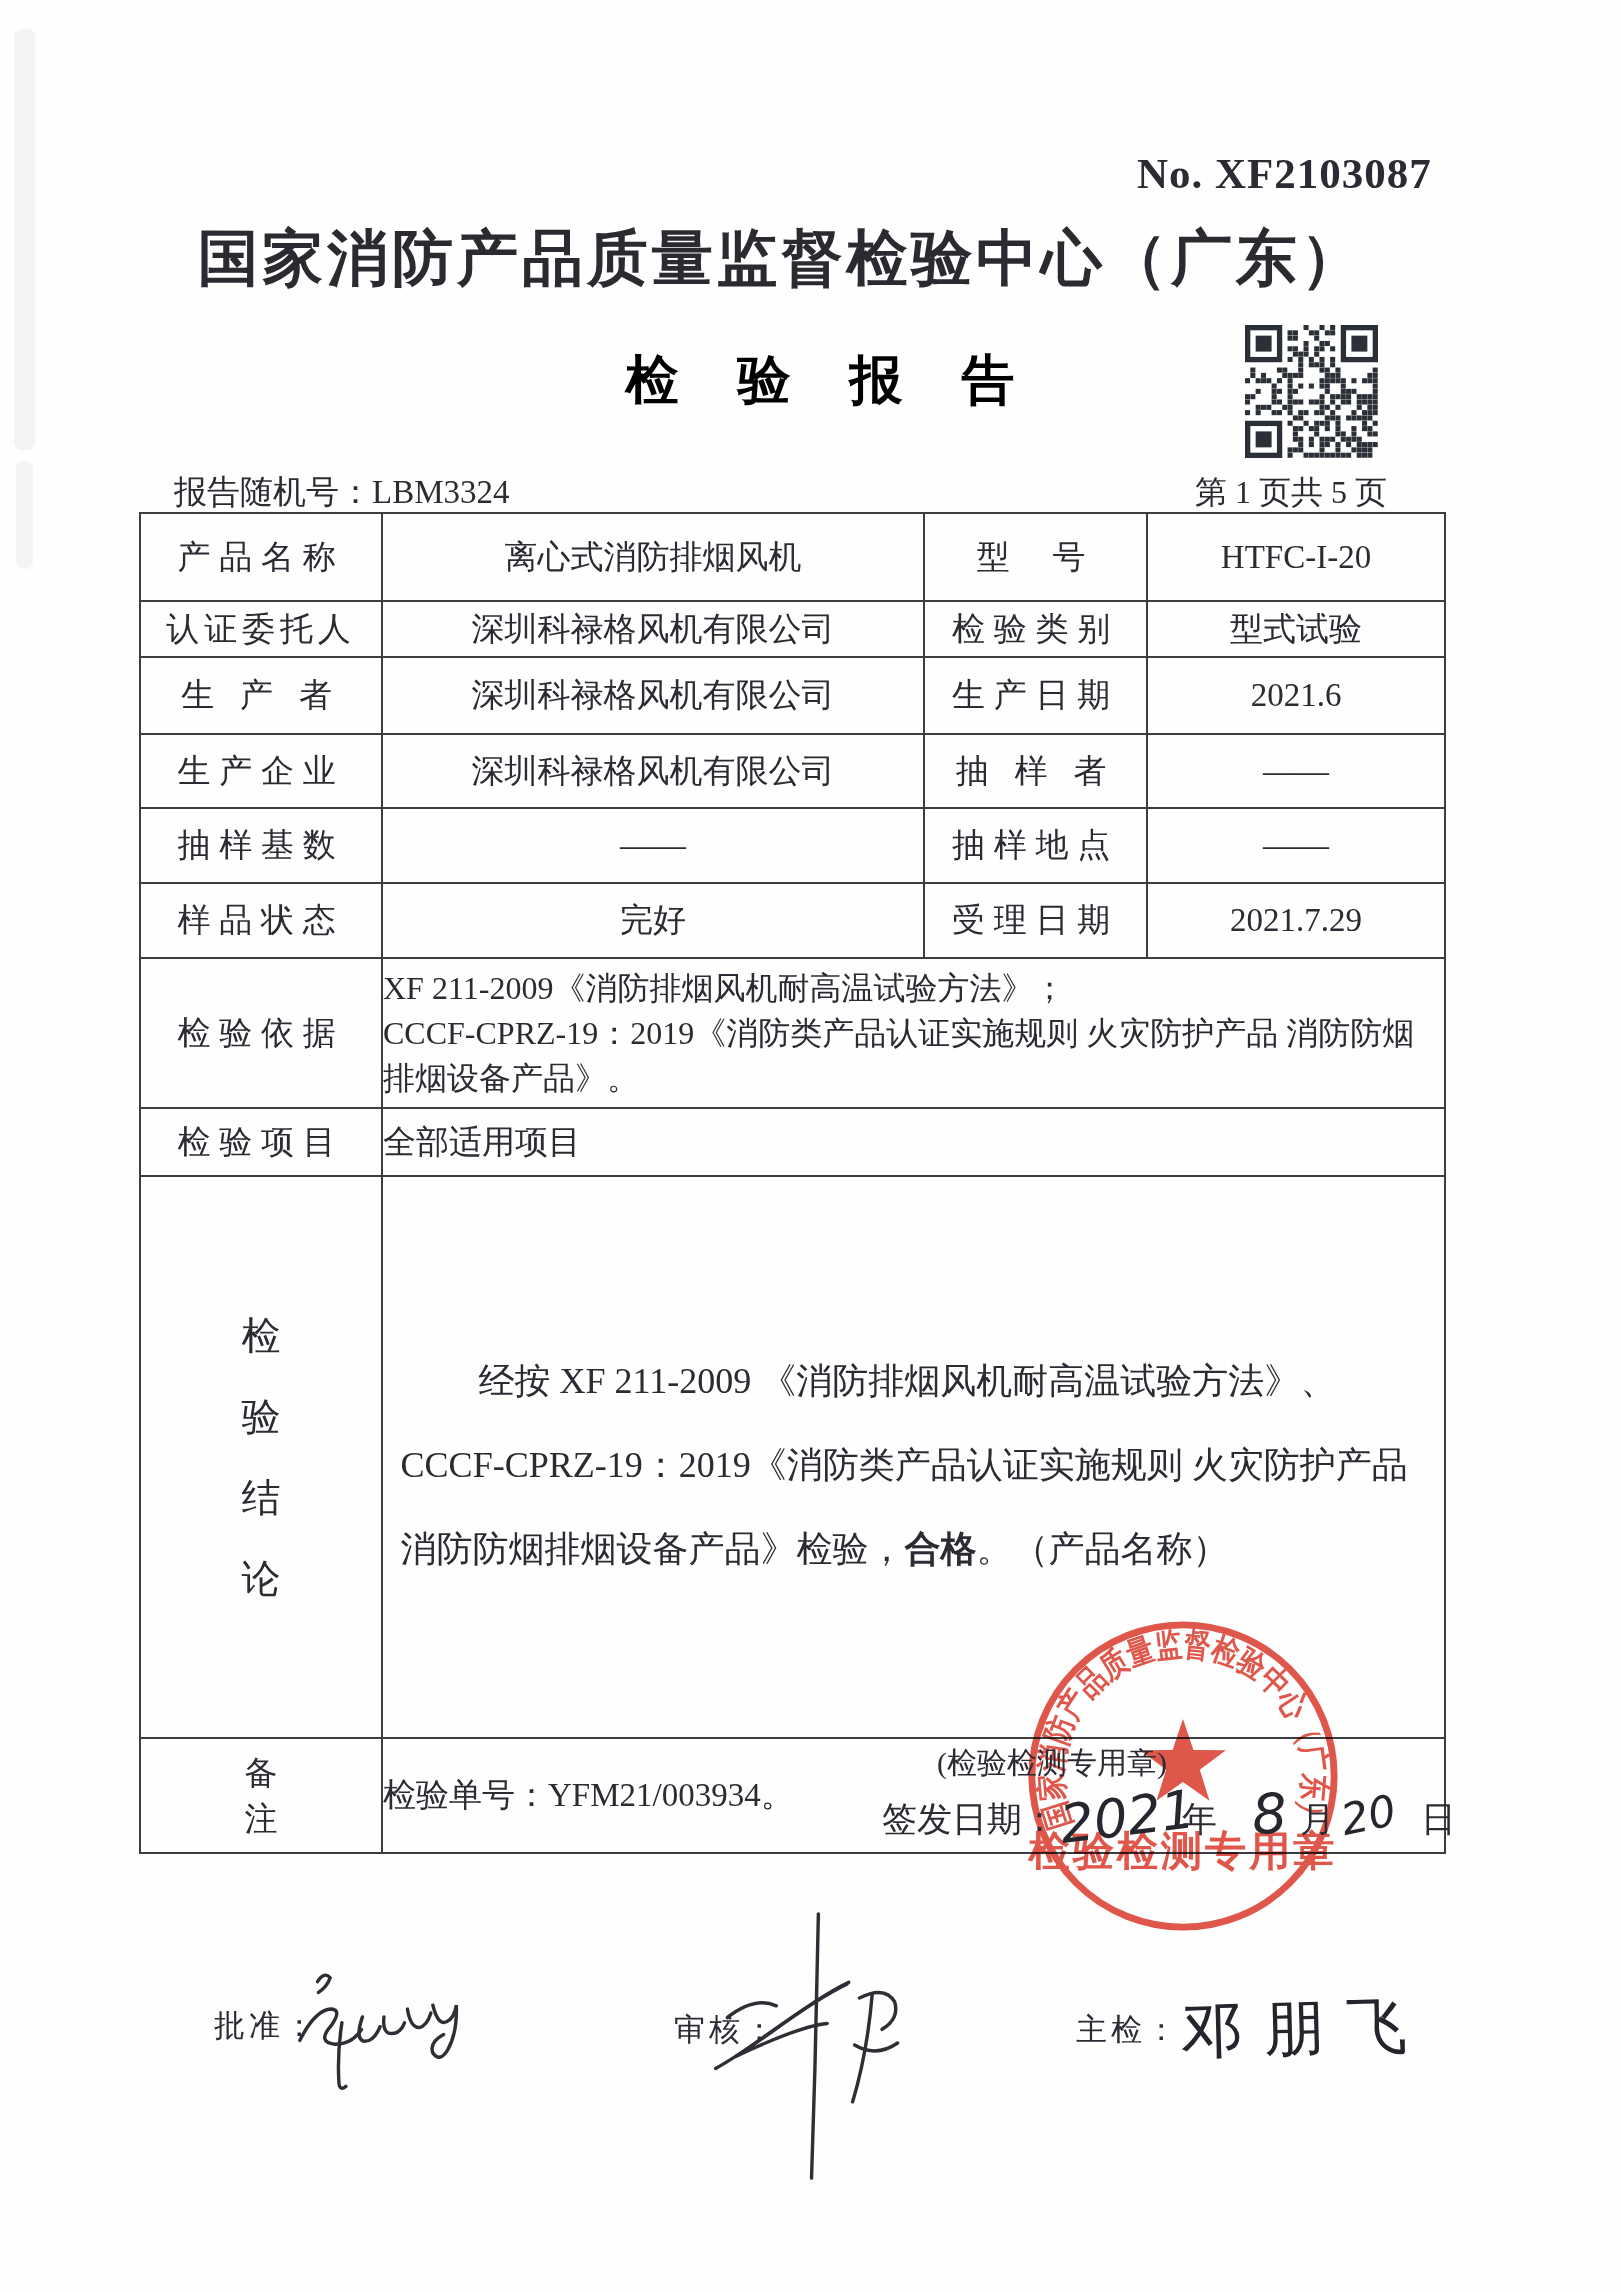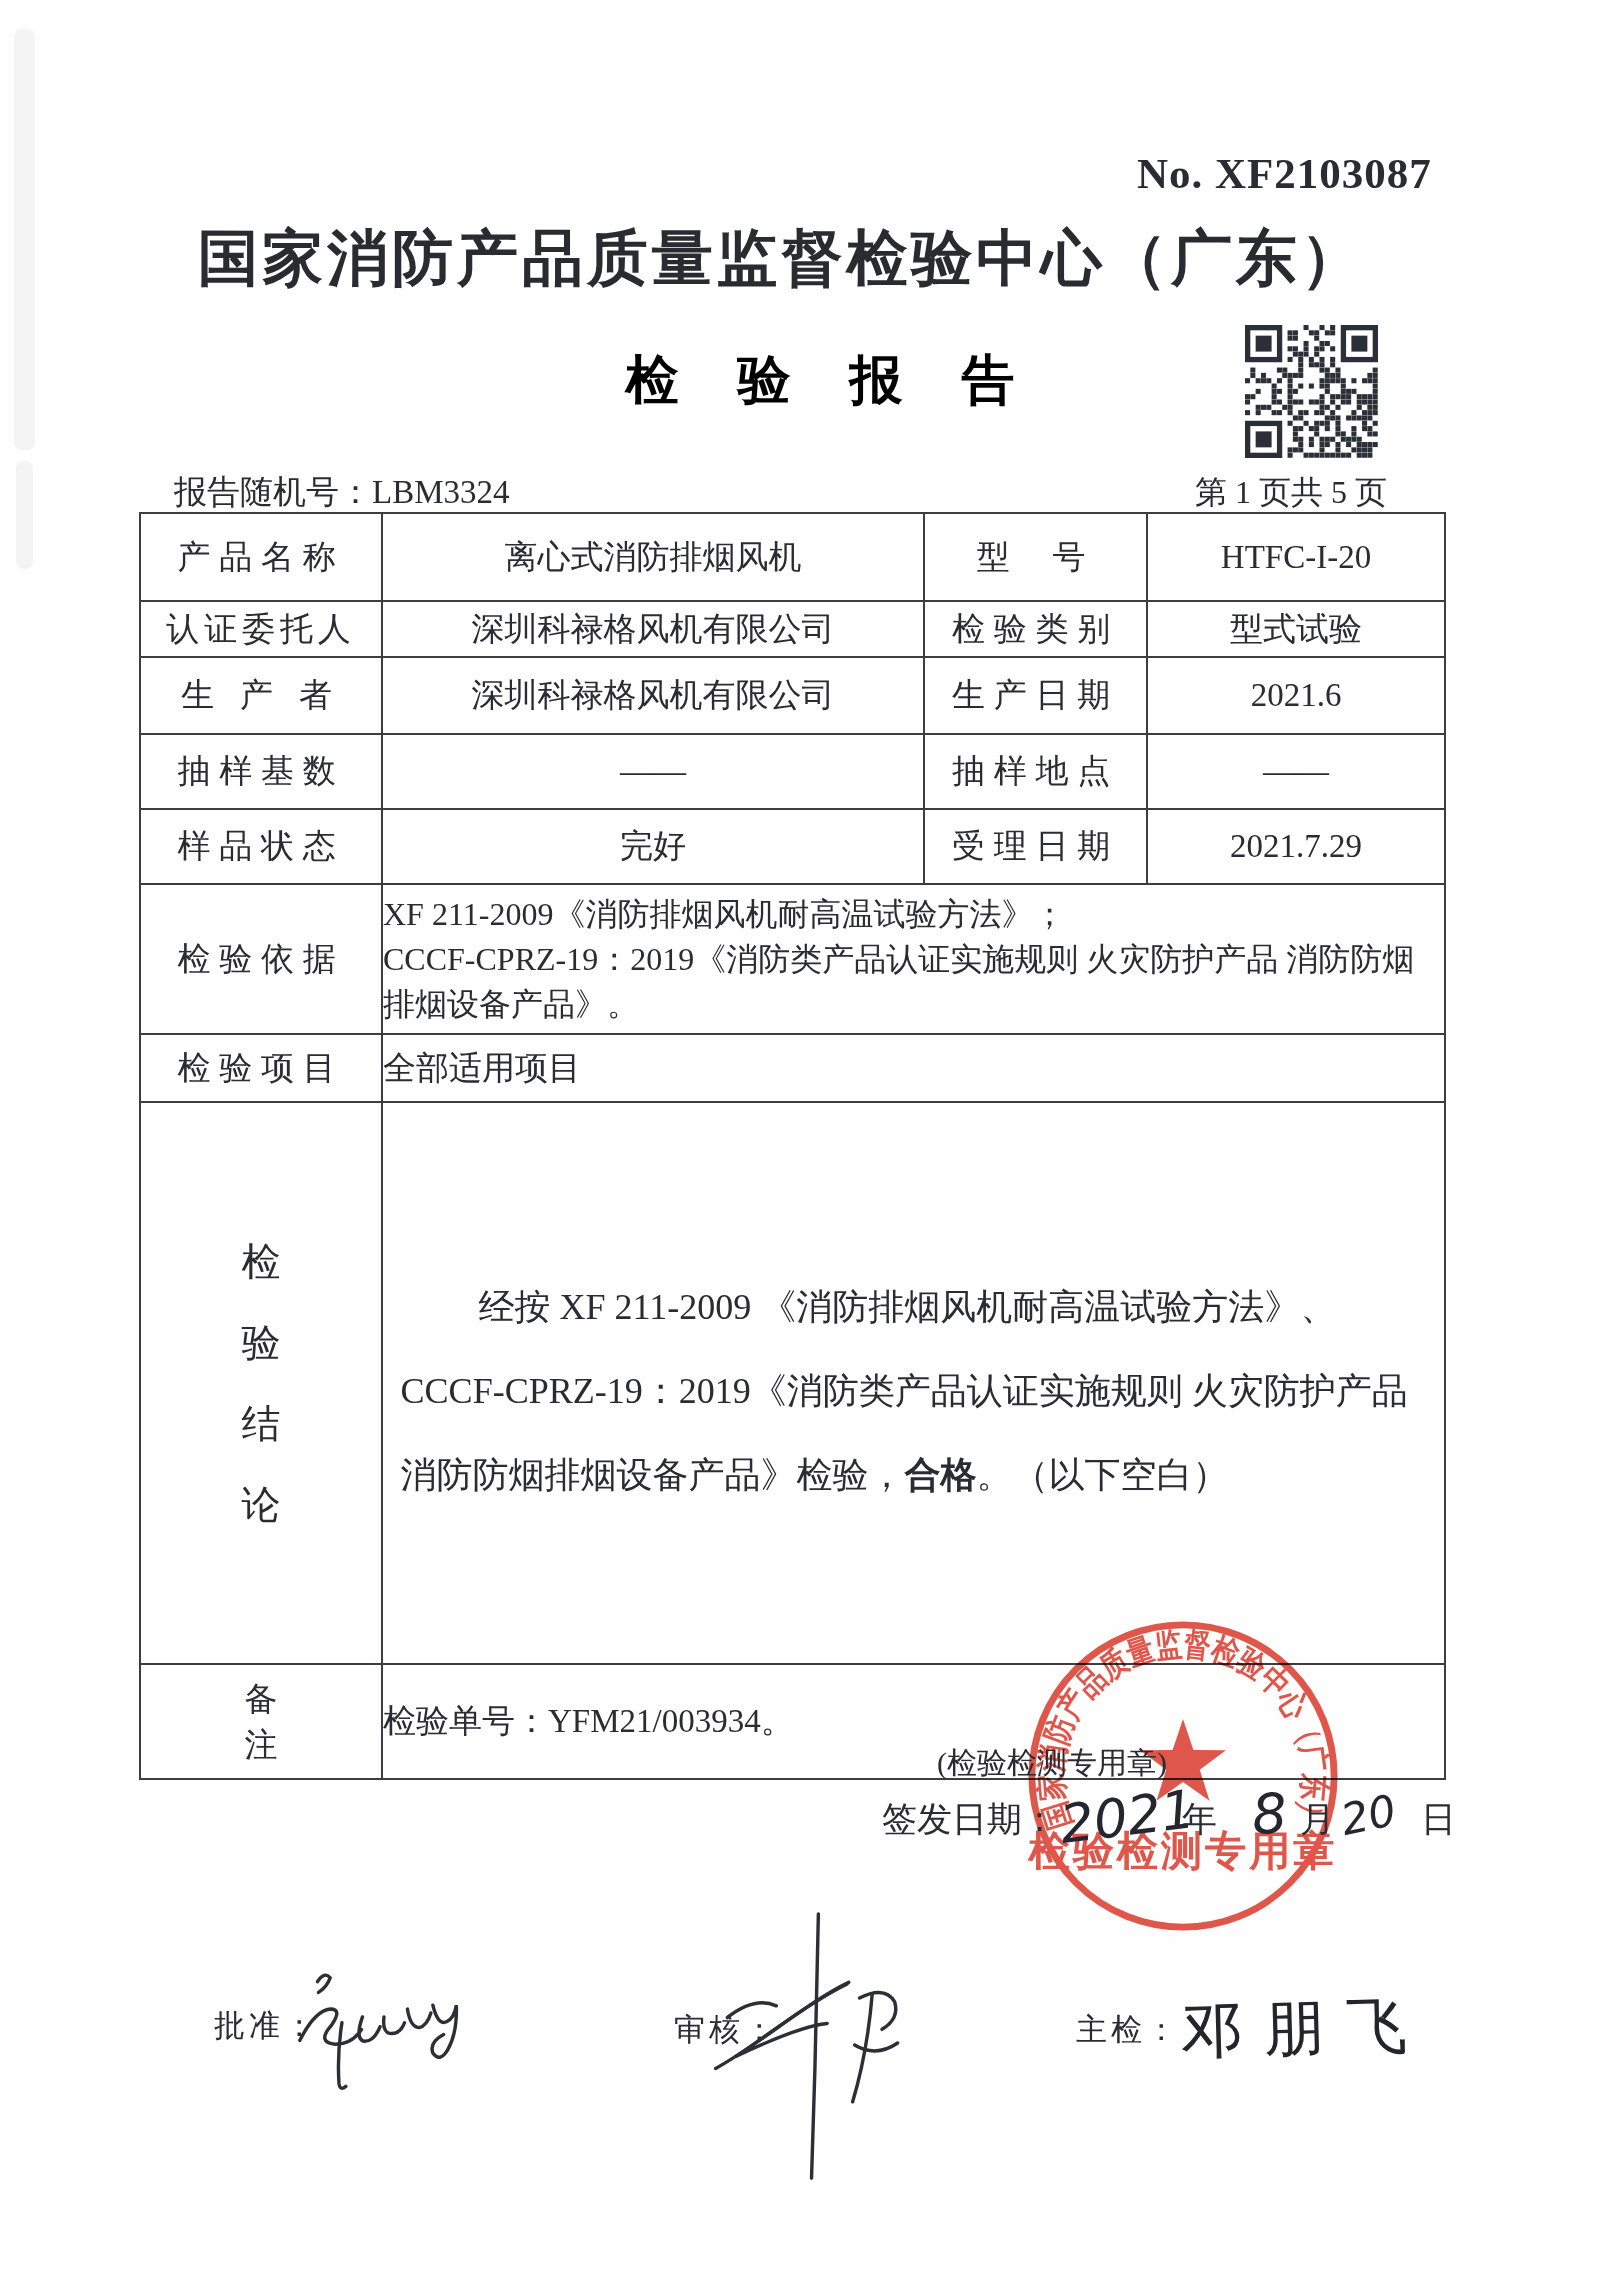--- a/index.html
+++ b/index.html
@@ -353,20 +353,26 @@
       <td class="val">深圳科禄格风机有限公司</td>
       <td class="lbl">检验类别</td>
       <td class="val">型式试验</td>
     </tr>
     <tr style="height:77px">
       <td class="lbl">生 产 者</td>
       <td class="val">深圳科禄格风机有限公司</td>
       <td class="lbl">生产日期</td>
       <td class="val">2021.6</td>
     </tr>
+    <tr style="height:74px">
+      <td class="lbl">生产企业</td>
+      <td class="val">深圳科禄格风机有限公司</td>
+      <td class="lbl">抽 样 者</td>
+      <td class="val">——</td>
+    </tr>
     <tr style="height:75px">
       <td class="lbl">抽样基数</td>
       <td class="val">——</td>
       <td class="lbl">抽样地点</td>
       <td class="val">——</td>
     </tr>
     <tr style="height:75px">
       <td class="lbl">样品状态</td>
       <td class="val">完好</td>
       <td class="lbl">受理日期</td>
@@ -383,21 +389,21 @@
     </tr>
     <tr style="height:562px">
       <td class="lbl-vert">检
 验
 结
 论</td>
       <td class="concl" colspan="3">
         <div class="concl-text">
           <p class="first">经按 XF 211-2009 《消防排烟风机耐高温试验方法》、</p>
           <p>CCCF-CPRZ-19：2019《消防类产品认证实施规则 火灾防护产品</p>
-          <p><span>消防防烟排烟设备产品》检验，</span><span class="b">合格</span><span>。（以下空白）</span></p>
+          <p><span>消防防烟排烟设备产品》检验，</span><span class="b">合格</span><span>。（产品名称）</span></p>
         </div>
       </td>
     </tr>
     <tr style="height:115px">
       <td class="lbl-two">备
 注</td>
       <td class="val-left" colspan="3">检验单号：YFM21/003934。</td>
     </tr>
   </tbody>
     </table>

